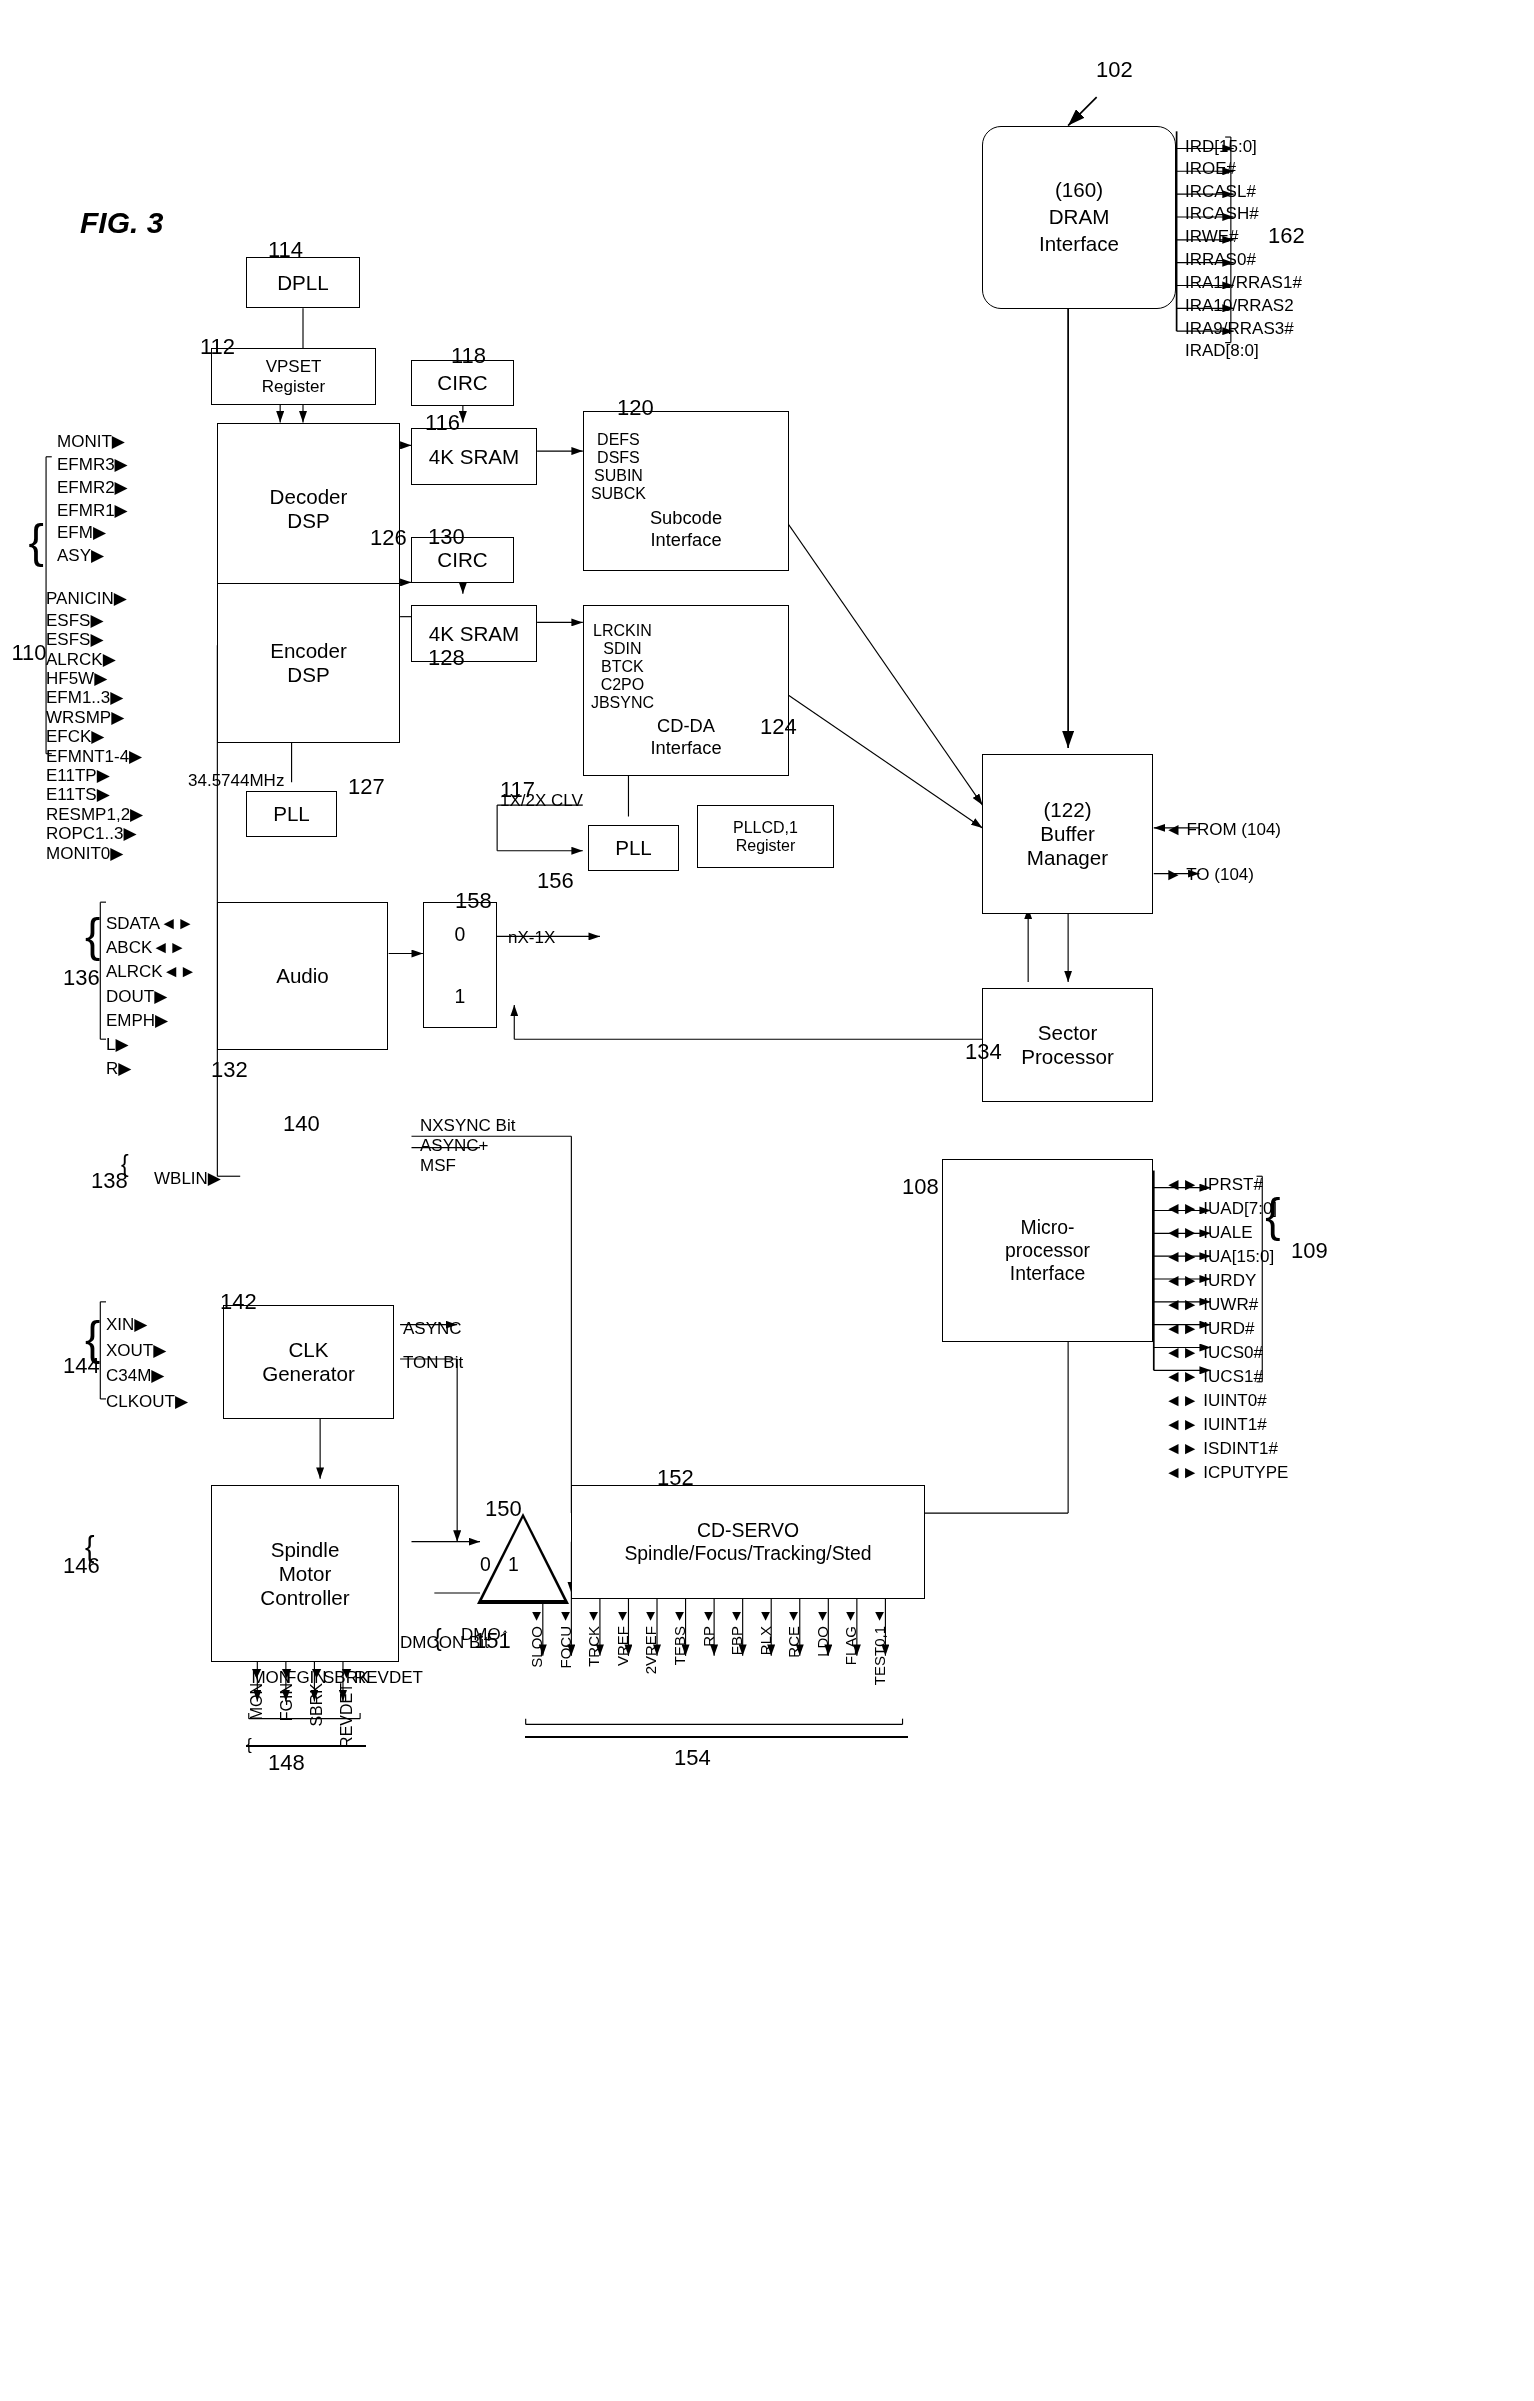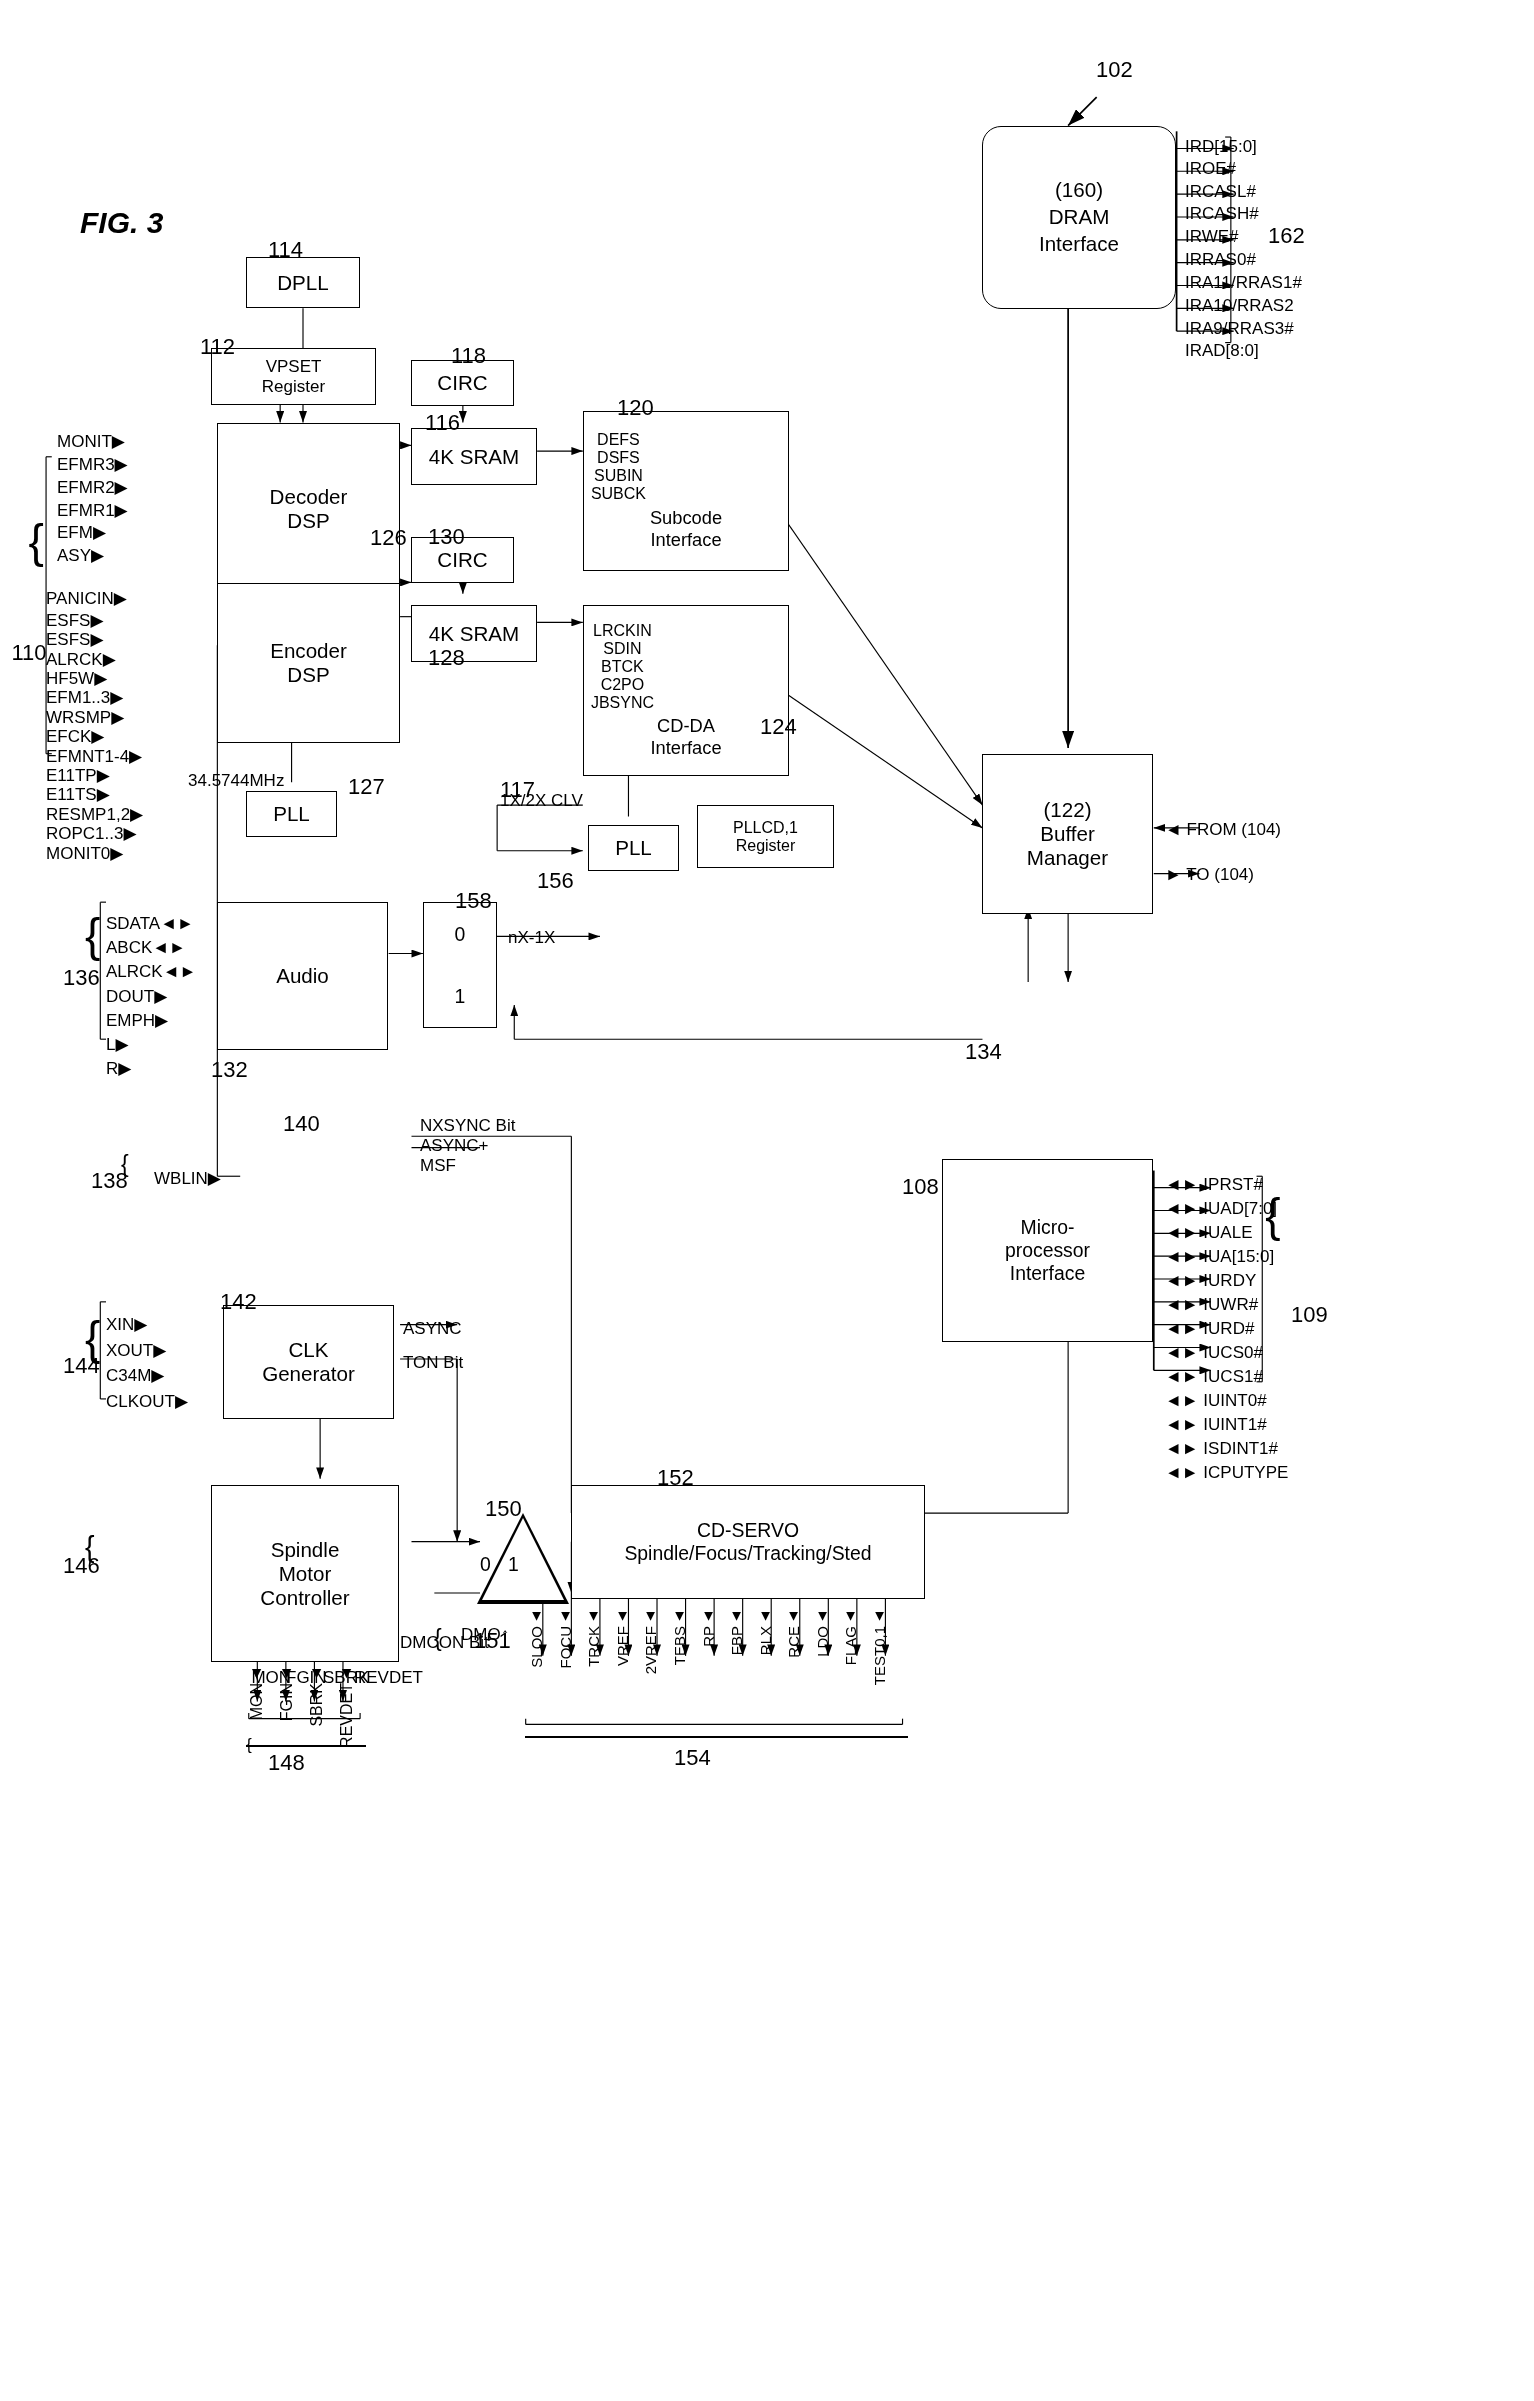--- a/index.html
+++ b/index.html
@@ -339,20 +339,23 @@
   <div class="ref-num" style="left:500px; top:777px;">117</div>
   <div class="ref-num" style="left:537px; top:868px;">156</div>
 
   <div class="block" style="left:982px; top:754px; width:171px; height:160px;">
     <span>(122)<br>Buffer<br>Manager</span>
   </div>
 
   <div class="signal-label" style="left:1165px; top:820px;">◄ FROM (104)</div>
   <div class="signal-label" style="left:1165px; top:865px;">► TO (104)</div>
 
+  <div class="block" style="left:982px; top:988px; width:171px; height:114px;">
+    <span>Sector<br>Processor</span>
+  </div>
   <div class="ref-num" style="left:965px; top:1039px;">134</div>
 
   <div class="block" style="left:217px; top:902px; width:171px; height:148px;">
     <span>Audio</span>
   </div>
   <div class="ref-num" style="left:211px; top:1057px;">132</div>
 
   <div style="position:absolute; left:106px; top:914px;">
     <div class="signal-label">SDATA◄►</div>
     <div class="signal-label" style="top:24px;">ABCK◄►</div>
@@ -399,21 +402,21 @@
     <div class="signal-label" style="top:144px;">◄► IURD#</div>
     <div class="signal-label" style="top:168px;">◄► IUCS0#</div>
     <div class="signal-label" style="top:192px;">◄► IUCS1#</div>
     <div class="signal-label" style="top:216px;">◄► IUINT0#</div>
     <div class="signal-label" style="top:240px;">◄► IUINT1#</div>
     <div class="signal-label" style="top:264px;">◄► ISDINT1#</div>
     <div class="signal-label" style="top:288px;">◄► ICPUTYPE</div>
   </div>
 
   <div style="position:absolute; left:1265px; top:1188px; font-size:46px; transform: scaleX(-1);">}</div>
-  <div class="ref-num" style="left:1291px; top:1302px;">109</div>
+  <div class="ref-num" style="left:1291px; top:1238px;">109</div>
 
   <div class="block" style="left:223px; top:1305px; width:171px; height:114px;">
     <span>CLK<br>Generator</span>
   </div>
   <div class="ref-num" style="left:220px; top:1289px;">142</div>
 
   <div style="position:absolute; left:106px; top:1314px;">
     <div class="signal-label">XIN▶</div>
     <div class="signal-label" style="top:26px;">XOUT▶</div>
     <div class="signal-label" style="top:51px;">C34M▶</div>

